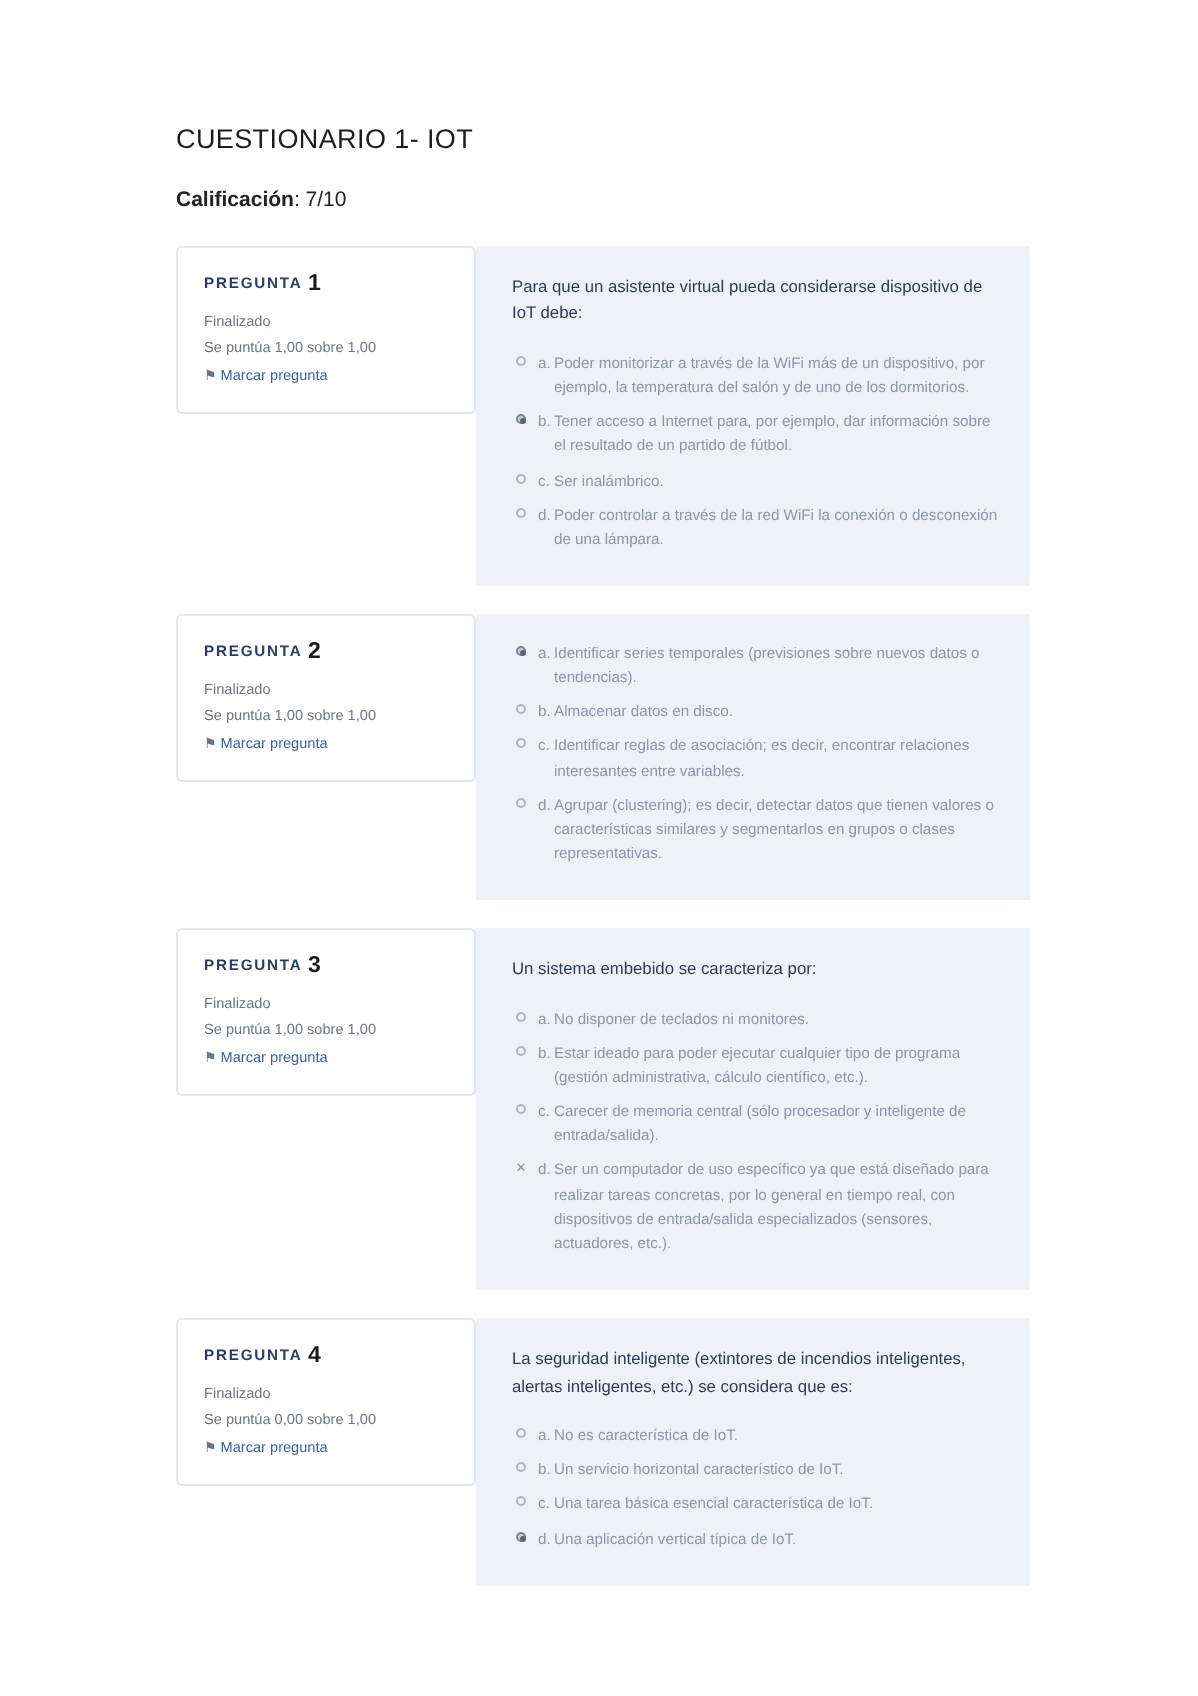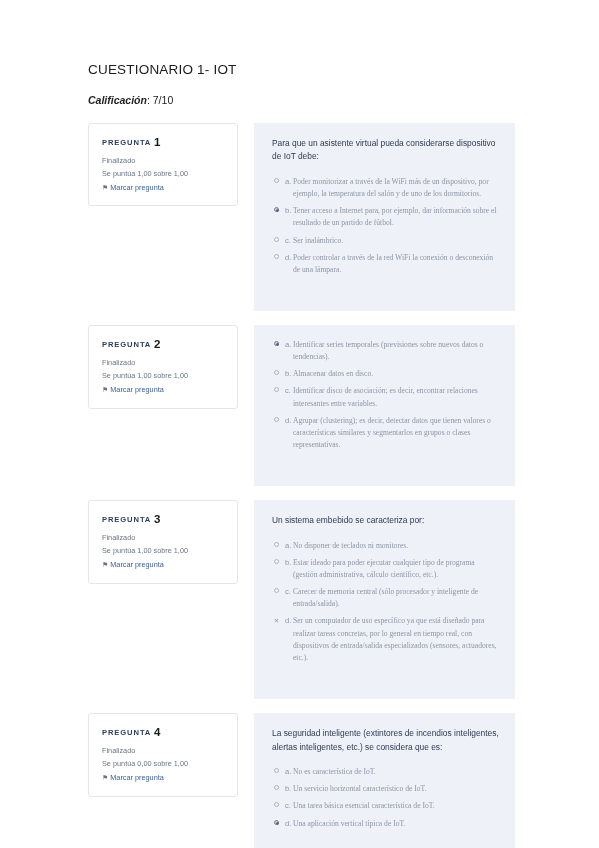--- a/index.html
+++ b/index.html
@@ -33,21 +33,20 @@
     line-height: 1.2;
   }
   .grade-line {
     font-size: 10.5px;
     color: #232323;
     margin: 0 0 16px 0;
     line-height: 1.2;
   }
   .grade-label {
     font-weight: bold;
-    font-style: italic;
   }
   .grade-value {
     font-weight: 400;
   }
 
   .questions {
     display: block;
   }
   .qblock {
     display: flex;
@@ -56,21 +55,21 @@
     margin-bottom: 14px;
   }
   .qinfo {
     width: 150px;
     min-width: 150px;
     background: #ffffff;
     border: 1px solid #e3e6ec;
     border-radius: 3px;
     padding: 12px 11px 12px 13px;
     box-sizing: border-box;
-    margin-right: 16px;
+    margin-right: 0;
   }
   .qinfo-title {
     font-size: 7.6px;
     font-weight: bold;
     color: #2b3d63;
     letter-spacing: 0.9px;
     margin-bottom: 6px;
     line-height: 1.2;
   }
   .qinfo-title .qnum {
@@ -97,21 +96,21 @@
   .flag-icon {
     display: inline-block;
     margin-right: 2px;
     color: #6b7585;
     font-size: 7px;
   }
 
   .qpanel {
     flex: 1;
     background: #eef1f7;
-    padding: 14px 16px 30px 18px;
+    padding: 14px 16px 12px 18px;
     box-sizing: border-box;
     min-height: 60px;
   }
   .qtext {
     font-size: 8.4px;
     color: #2f3a52;
     line-height: 1.62;
     margin: 0 0 12px 0;
   }
   .options {
@@ -171,21 +170,20 @@
   .option .letter {
     width: 12px;
     min-width: 12px;
     padding-left: 4px;
     box-sizing: border-box;
     color: #8d95a6;
   }
   .option .otext {
     flex: 1;
     color: #8d95a6;
-    font-family: Liberation Serif, serif;
   }
 </style>
 </head>
 <body>
 
 <div class="page">
   <div class="content">
 
     <h1 class="quiz-title">CUESTIONARIO 1- IOT</h1>
 
@@ -256,21 +254,21 @@
                   <span class="radio-dot"></span>
                 </span>
                 <span class="letter">b.</span>
                 <span class="otext">Almacenar datos en disco.</span>
               </li>
               <li class="option">
                 <span class="marker">
                   <span class="radio-dot"></span>
                 </span>
                 <span class="letter">c.</span>
-                <span class="otext">Identificar disco de asociación; es decir, encontrar relaciones interesantes entre variables.</span>
+                <span class="otext">Identificar reglas de asociación; es decir, encontrar relaciones interesantes entre variables.</span>
               </li>
               <li class="option">
                 <span class="marker">
                   <span class="radio-dot"></span>
                 </span>
                 <span class="letter">d.</span>
                 <span class="otext">Agrupar (clustering); es decir, detectar datos que tienen valores o características similares y segmentarlos en grupos o clases representativas.</span>
               </li>
             </ul>
           </div>

